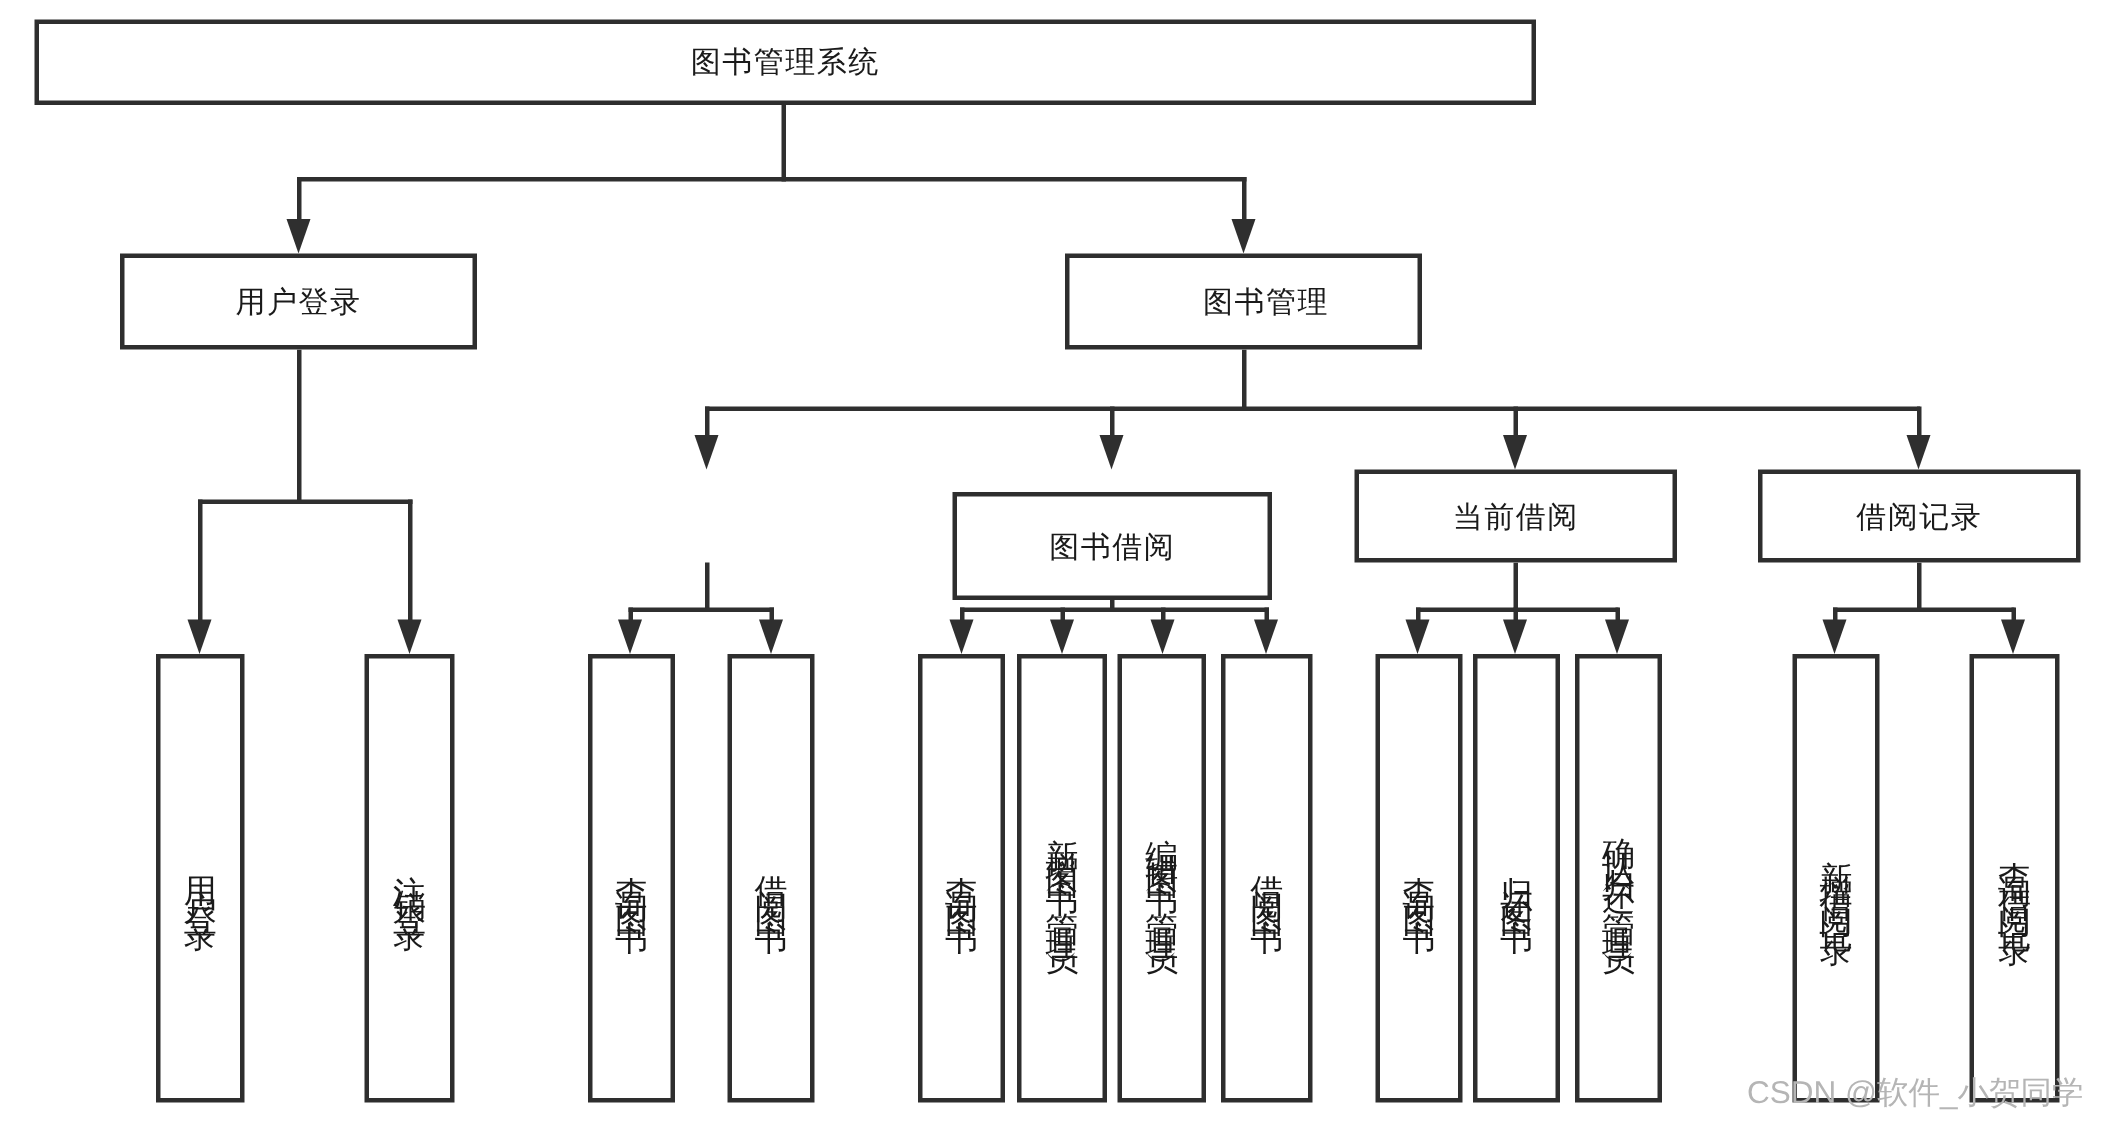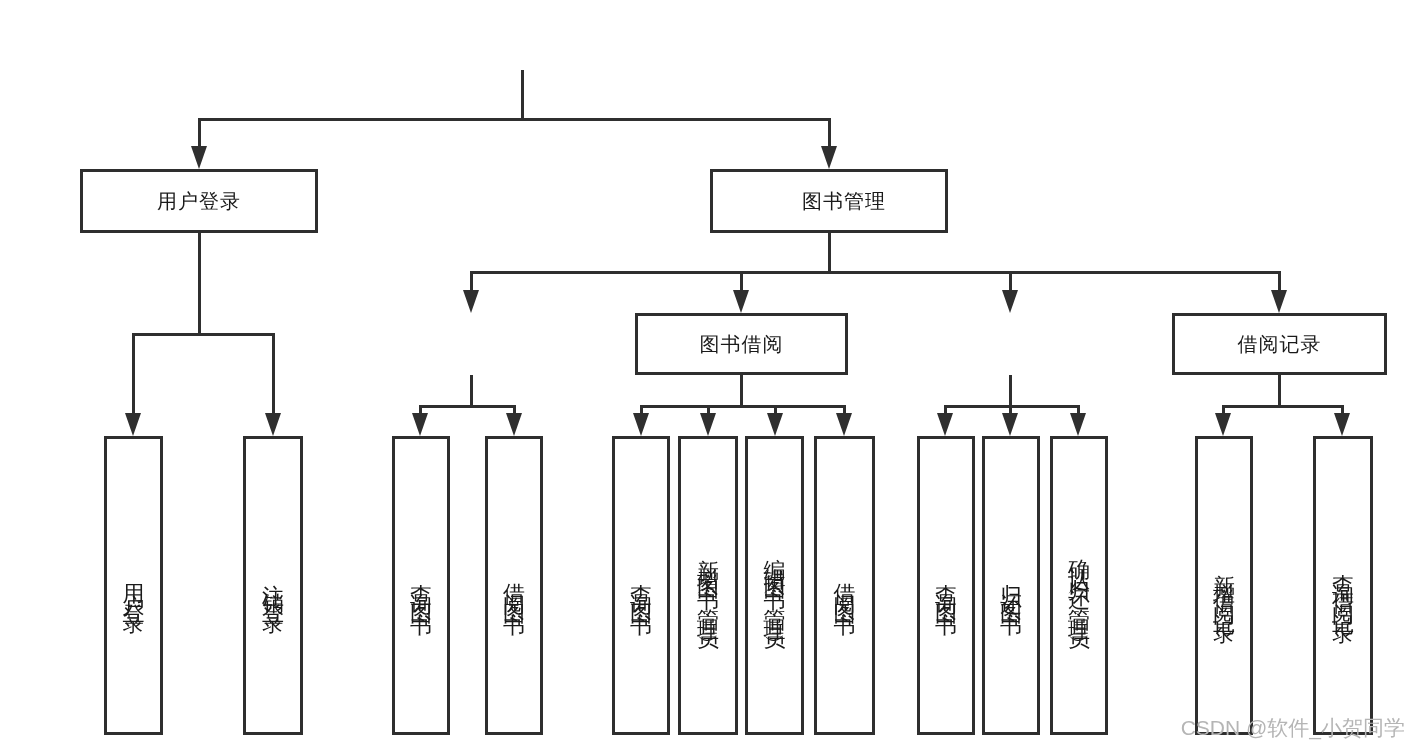--- a/index.html
+++ b/index.html
@@ -46,21 +46,21 @@
   .vline{position:absolute;width:3px;background:var(--line);z-index:1;}
   .hline{position:absolute;height:3px;background:var(--line);z-index:1;}
   .arrow{
     position:absolute;width:0;height:0;z-index:1;
     border-left:8px solid transparent;
     border-right:8px solid transparent;
     border-top:23px solid var(--line);
   }
   .watermark{
     position:absolute;
-    right:0;top:714px;
+    right:16px;top:714px;
     font-size:21px;
     color:var(--watermark);
     z-index:5;
     white-space:nowrap;
   }
 </style>
 </head>
 <body>
 
 <div class="canvas">
@@ -117,30 +117,36 @@
   <div class="vline" style="left:1077px;top:405px;height:10px;"></div>
   <div class="arrow" style="left:1070px;top:413px;"></div>
 
   <div class="vline" style="left:1278px;top:375px;height:33px;"></div>
   <div class="hline" style="left:1222px;top:405px;width:121px;"></div>
   <div class="vline" style="left:1222px;top:405px;height:10px;"></div>
   <div class="arrow" style="left:1215px;top:413px;"></div>
   <div class="vline" style="left:1341px;top:405px;height:10px;"></div>
   <div class="arrow" style="left:1334px;top:413px;"></div>
 
+  <div class="box" style="left:23px;top:13px;width:1001px;height:57px;">
+    <span>图书管理系统</span>
+  </div>
 
   <div class="box" style="left:80px;top:169px;width:238px;height:64px;">
     <span>用户登录</span>
   </div>
   <div class="box" style="left:710px;top:169px;width:238px;height:64px;padding-left:30px;">
     <span>图书管理</span>
   </div>
 
-  <div class="box" style="left:635px;top:313px;width:213px;height:62px;align-items:center;">
+  <div class="box" style="left:635px;top:328px;width:213px;height:72px;align-items:center;">
     <span>图书借阅</span>
+  </div>
+  <div class="box" style="left:903px;top:313px;width:215px;height:62px;">
+    <span>当前借阅</span>
   </div>
   <div class="box" style="left:1172px;top:313px;width:215px;height:62px;">
     <span>借阅记录</span>
   </div>
 
   <div class="vbox" style="left:104px;top:436px;width:59px;height:299px;">
     <span>用户登录</span>
   </div>
   <div class="vbox" style="left:243px;top:436px;width:60px;height:299px;">
     <span>注销登录</span>

